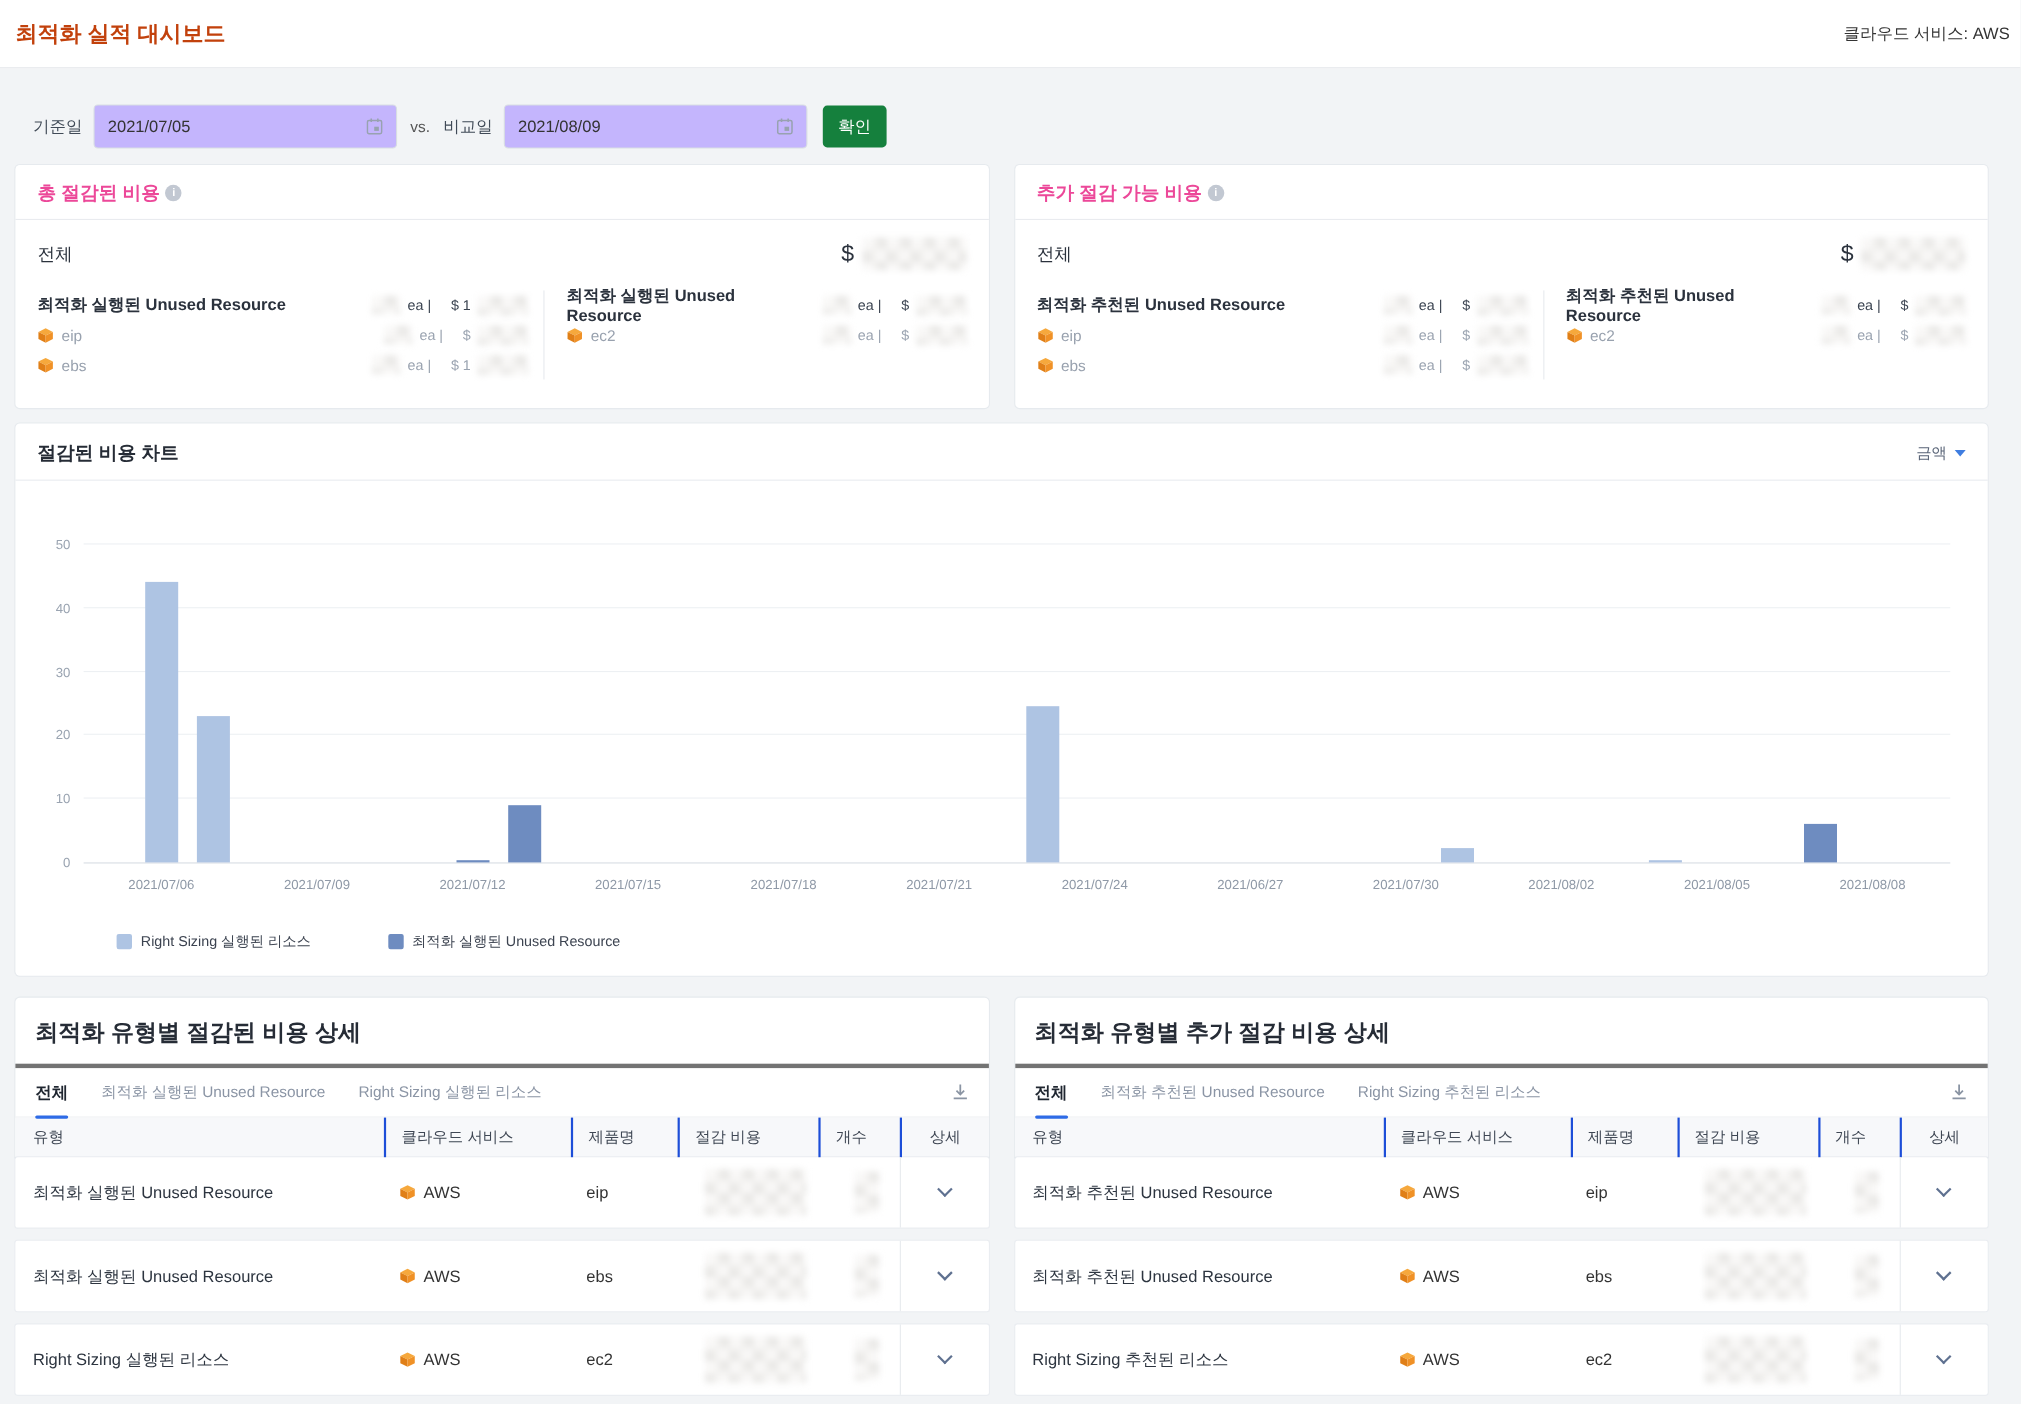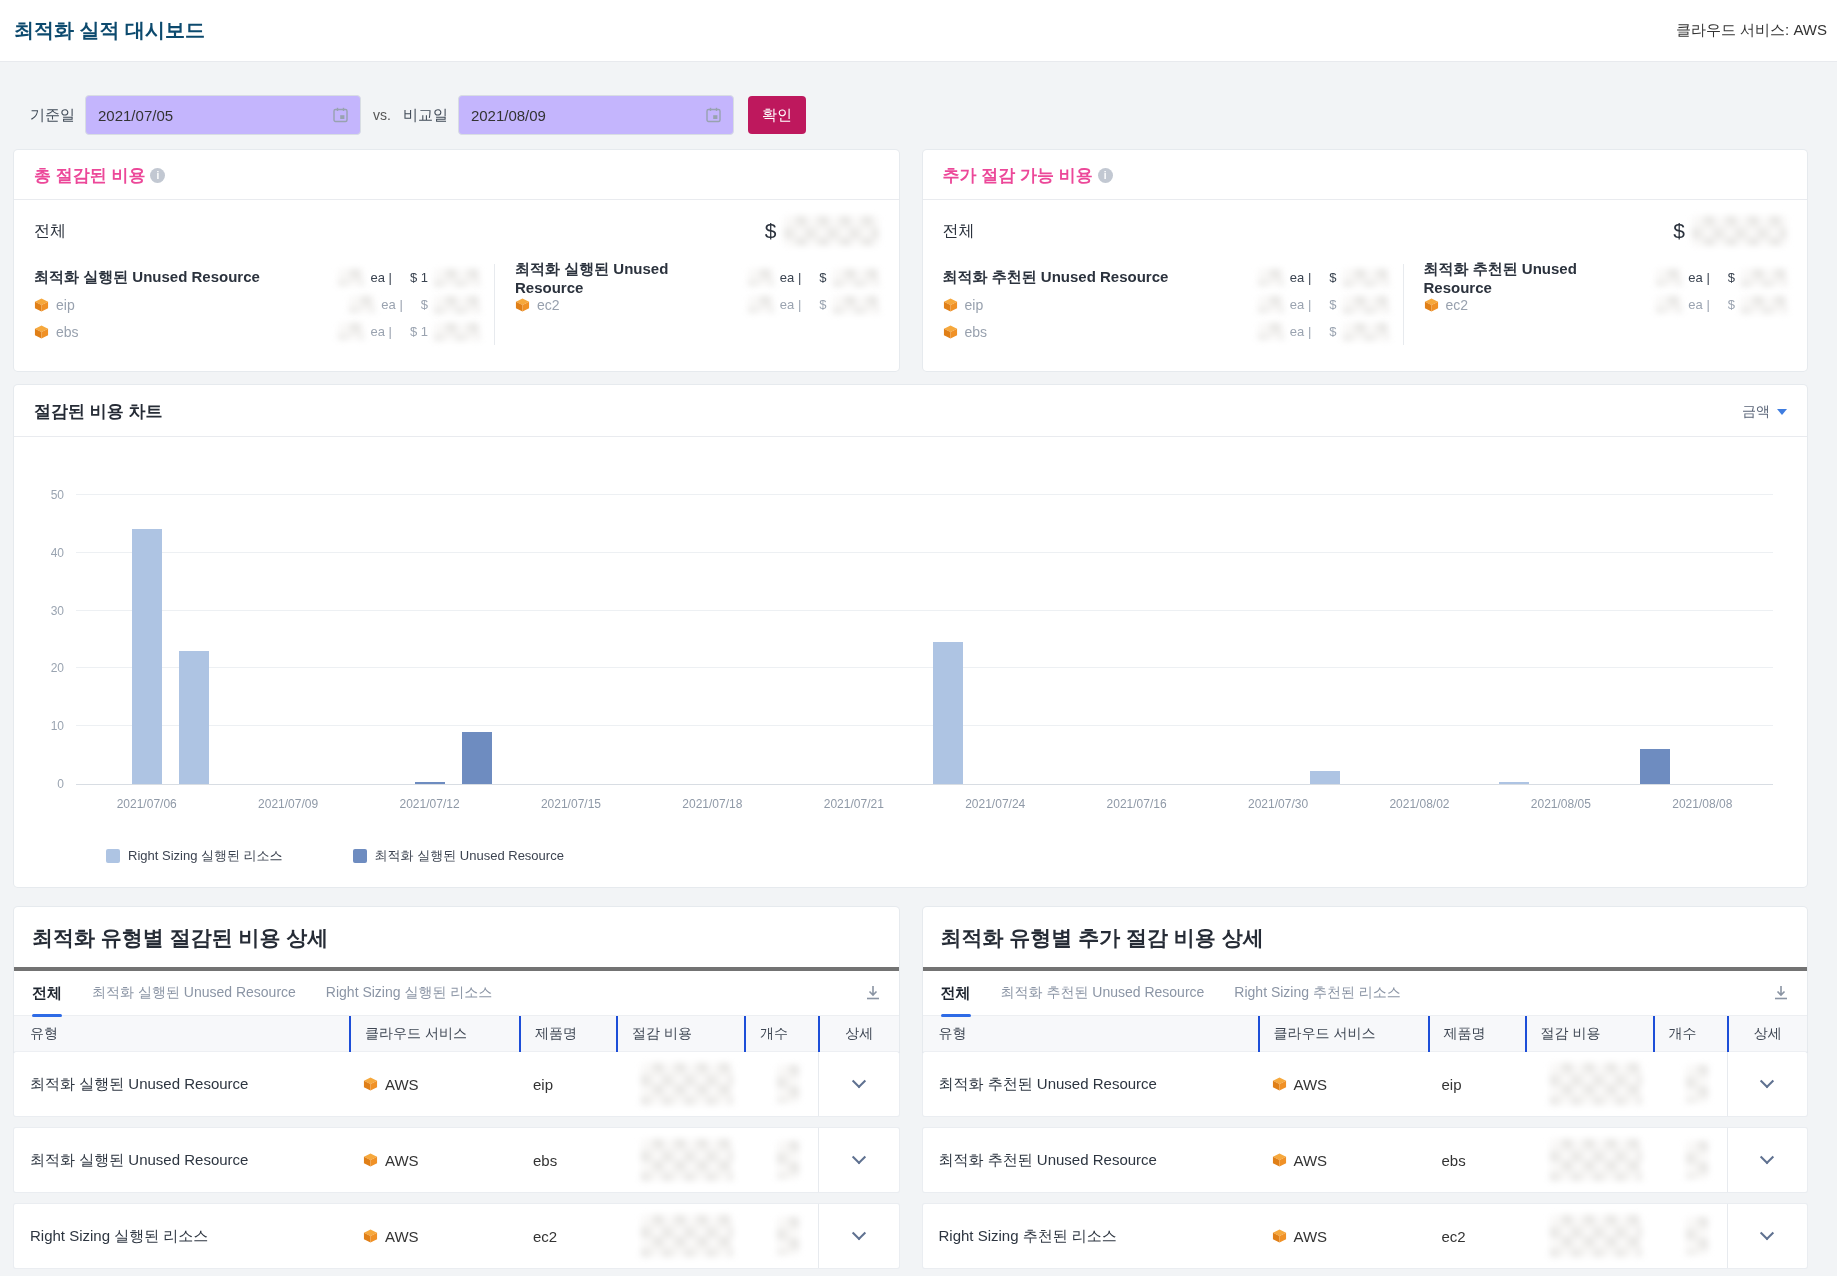--- a/index.html
+++ b/index.html
@@ -3,32 +3,32 @@
 <meta charset="utf-8">
 <style>
   * { margin:0; padding:0; box-sizing:border-box; }
   html,body { width:1837px; height:1276px; overflow:hidden; background:#f2f4f6;
               font-family:"Liberation Sans", sans-serif; color:#333; }
 
   
   .topbar { height:62px; background:#fff; border-bottom:1px solid #e8eaee;
             display:flex; align-items:center; justify-content:space-between;
             padding:0 10px 0 14px; }
-  .page-title { font-size:20px; font-weight:700; color:#0c4a6e; }
+  .page-title { font-size:20px; font-weight:700; color:#c2410c; }
   .cloud-service { font-size:15px; color:#333; }
 
   
   .filterbar { display:flex; align-items:center; padding:33px 0 0 18px;margin-left:12px; }
   .f-label { font-size:15px; color:#404a57; margin-right:10px; }
   .date-input { width:276px; height:40px; background:#c4b5fd; border:1px solid #d8dde3;
                 border-radius:4px; display:flex; align-items:center; padding:0 12px; }
   .date-input input { border:none; outline:none; flex:1; font-size:15px; color:#333;
                       font-family:"Liberation Sans", sans-serif; background:transparent; }
   .vs { font-size:14px; color:#555; margin:0 12px; }
-  .confirm-btn { margin-left:14px; width:58px; height:38px; background:#be185d; color:#fff;
+  .confirm-btn { margin-left:14px; width:58px; height:38px; background:#15803d; color:#fff;
                  border:none; border-radius:4px; font-size:15px; cursor:pointer;
                  font-family:"Liberation Sans", sans-serif; }
 
   
   .card { background:#fff; border-radius:4px; box-shadow:0 0 0 1px rgba(220,225,232,.55); }
 
   
   .cards { display:flex; gap:24px; margin:15px 30px 0 14px; }
   .scard { flex:1; }
   .scard-head { display:flex; align-items:center; padding:14px 20px 12px;
@@ -368,21 +368,21 @@
         <div class="bar" style="left: 93.0556%; height: 34.8px; background: rgb(110, 140, 192);"></div>
       </div>
     <div class="xlabs" id="xlabs">
         <div class="xlab" style="left: 4.16667%;">2021/07/06</div>
         <div class="xlab" style="left: 12.5%;">2021/07/09</div>
         <div class="xlab" style="left: 20.8333%;">2021/07/12</div>
         <div class="xlab" style="left: 29.1667%;">2021/07/15</div>
         <div class="xlab" style="left: 37.5%;">2021/07/18</div>
         <div class="xlab" style="left: 45.8333%;">2021/07/21</div>
         <div class="xlab" style="left: 54.1667%;">2021/07/24</div>
-        <div class="xlab" style="left: 62.5%;">2021/07/16</div>
+        <div class="xlab" style="left: 62.5%;">2021/06/27</div>
         <div class="xlab" style="left: 70.8333%;">2021/07/30</div>
         <div class="xlab" style="left: 79.1667%;">2021/08/02</div>
         <div class="xlab" style="left: 87.5%;">2021/08/05</div>
         <div class="xlab" style="left: 95.8333%;">2021/08/08</div>
       </div>
     <div class="legend" id="legend">
         <div class="leg-item">
           <span class="leg-swatch" style="background: rgb(174, 196, 227);"></span>
           <span>Right Sizing 실행된 리소스</span>
         </div>

